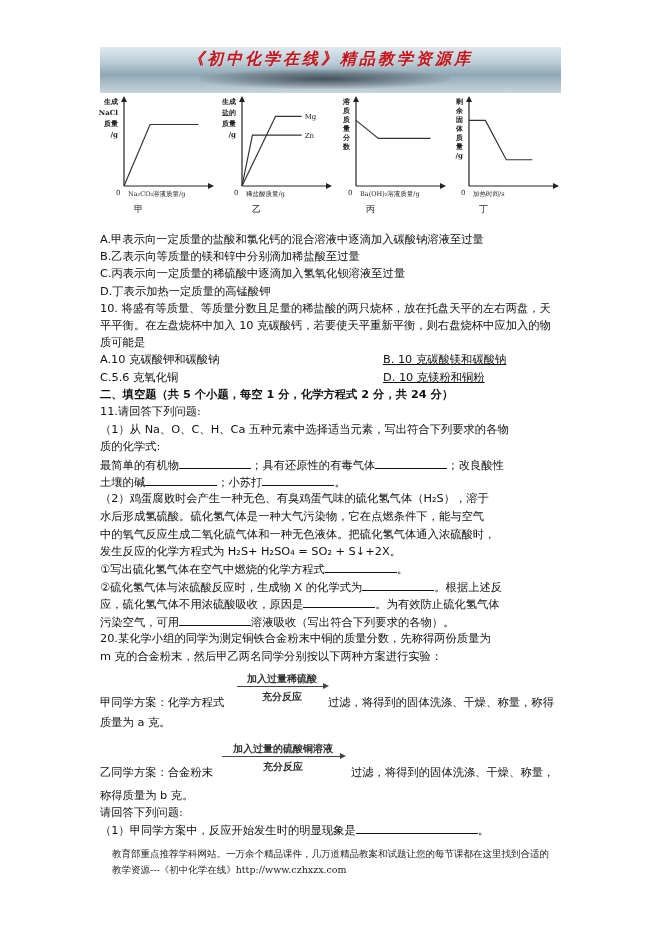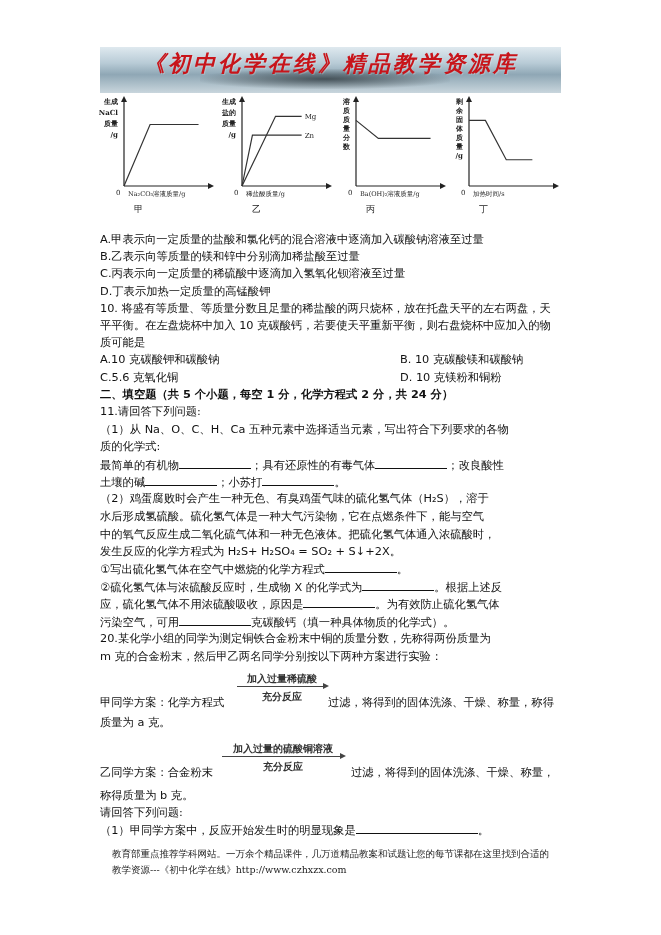--- a/index.html
+++ b/index.html
@@ -4,34 +4,34 @@
 <style>
   html, body { margin: 0; padding: 0; background: #ffffff; }
   body { width: 661px; height: 935px; position: relative; overflow: hidden;
          font-family: "DejaVu Sans", "Liberation Sans", sans-serif; color: #111; }
   .banner { position: absolute; left: 100px; top: 47px; width: 461px; height: 46px;
             background: linear-gradient(180deg, #dfe9ef 0%, #b8cbd6 35%, #8fa7b5 60%, #c9d6dd 100%);
             overflow: hidden; }
   .banner .mist { position: absolute; left: 100px; top: 22px; width: 250px; height: 20px;
             background: radial-gradient(ellipse at center, rgba(40,50,55,0.75) 0%, rgba(60,70,75,0.3) 50%, rgba(0,0,0,0) 75%); }
   .banner .title { position: absolute; left: 0; right: 0; top: 2px; text-align: center;
-            font-family: "DejaVu Serif", serif; font-size: 22px; font-weight: bold; font-style: italic;
+            font-family: "DejaVu Serif", serif; font-size: 16px; font-weight: bold; font-style: italic;
             color: #c8141a; letter-spacing: 3px; text-shadow: 1px 1px 0 #fff3; }
   .banner .url { position: absolute; left: 0; right: 0; top: 25px; text-align: center;
             font-family: "Liberation Sans", sans-serif; font-size: 13px; color: #d21a1a; letter-spacing: 0.5px; }
 
   .charts { position: absolute; left: 100px; top: 94px; width: 461px; height: 125px; }
   .chart { position: absolute; top: 0; width: 115px; height: 125px; }
   .chart svg { position: absolute; left: 0; top: 0; width: 115px; height: 125px; overflow: visible; }
   .chart svg text { font-family: "DejaVu Serif", serif; fill: #222; }
 
   .text { position: absolute; left: 100px; width: 470px; font-size: 11.3px; line-height: 16.5px; white-space: nowrap; }
   .bold { font-weight: bold; }
   .ul { display: inline-block; border-bottom: 1px solid #111; height: 11px; vertical-align: baseline; }
-  .col2 { position: absolute; left: 300px; }
+  .col2 { position: absolute; left: 283px; text-decoration: underline; }
   .arrowbox { position: absolute; font-family: Liberation Mono, monospace; font-size: 10px; font-weight: bold; color: #333; }
   .arrowbox .top { position: absolute; left: 0; right: 0; top: 0; text-align: center; }
   .arrowbox .line { position: absolute; left: 0; right: 0; top: 14px; height: 1px; background: #444; }
   .arrowbox .head { position: absolute; right: -2px; top: 11px; width: 0; height: 0;
                     border-left: 6px solid #444; border-top: 3px solid transparent; border-bottom: 3px solid transparent; }
   .arrowbox .bot { position: absolute; left: 0; right: 0; top: 18px; text-align: center; }
   .footer { position: absolute; left: 112px; top: 846px; width: 470px; font-size: 9.5px; line-height: 16px;
             font-family: "DejaVu Serif", serif; color: #222; white-space: nowrap; }
 </style>
 </head>
@@ -152,21 +152,21 @@
 <div class="text" style="top:561px">
   <span>①写出硫化氢气体在空气中燃烧的化学方程式</span><span class="ul" style="width:72px"></span><span>。</span>
 </div>
 <div class="text" style="top:579px">
   <span>②硫化氢气体与浓硫酸反应时，生成物 X 的化学式为</span><span class="ul" style="width:72px"></span><span>。根据上述反</span>
 </div>
 <div class="text" style="top:596px">
   <span>应，硫化氢气体不用浓硫酸吸收，原因是</span><span class="ul" style="width:72px"></span><span>。为有效防止硫化氢气体</span>
 </div>
 <div class="text" style="top:614px">
-  <span>污染空气，可用</span><span class="ul" style="width:72px"></span><span>克碳酸钙（填一种具体物质的化学式）。</span>
+  <span>污染空气，可用</span><span class="ul" style="width:72px"></span><span>溶液吸收（写出符合下列要求的各物）。</span>
 </div>
 
 <div class="text" style="top:631px">20.某化学小组的同学为测定铜铁合金粉末中铜的质量分数，先称得两份质量为</div>
 <div class="text" style="top:649px">m 克的合金粉末，然后甲乙两名同学分别按以下两种方案进行实验：</div>
 
 <div class="text" style="top:695px">甲同学方案：化学方程式</div>
 <div class="arrowbox" style="left:237px; top:672px; width:90px; height:36px">
   <div class="top">加入过量稀硫酸</div>
   <div class="line"></div>
   <div class="head"></div>

